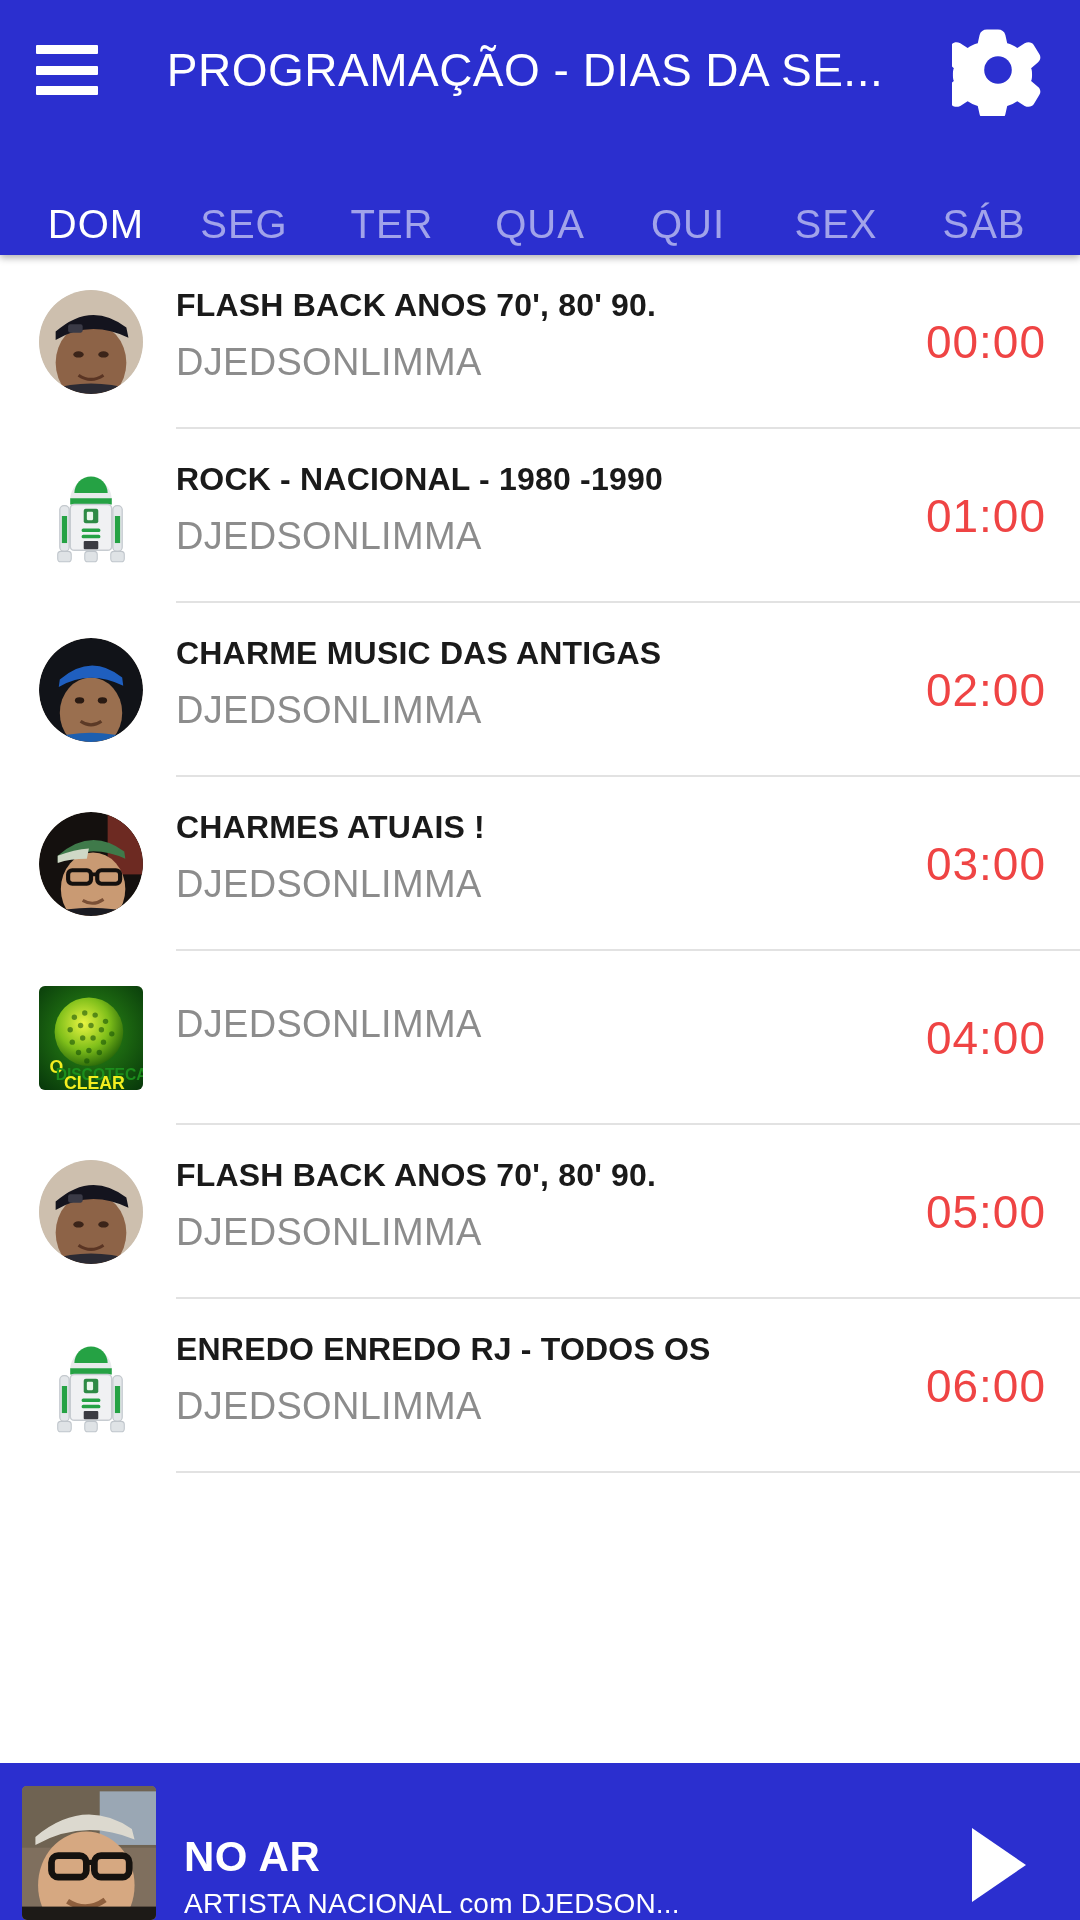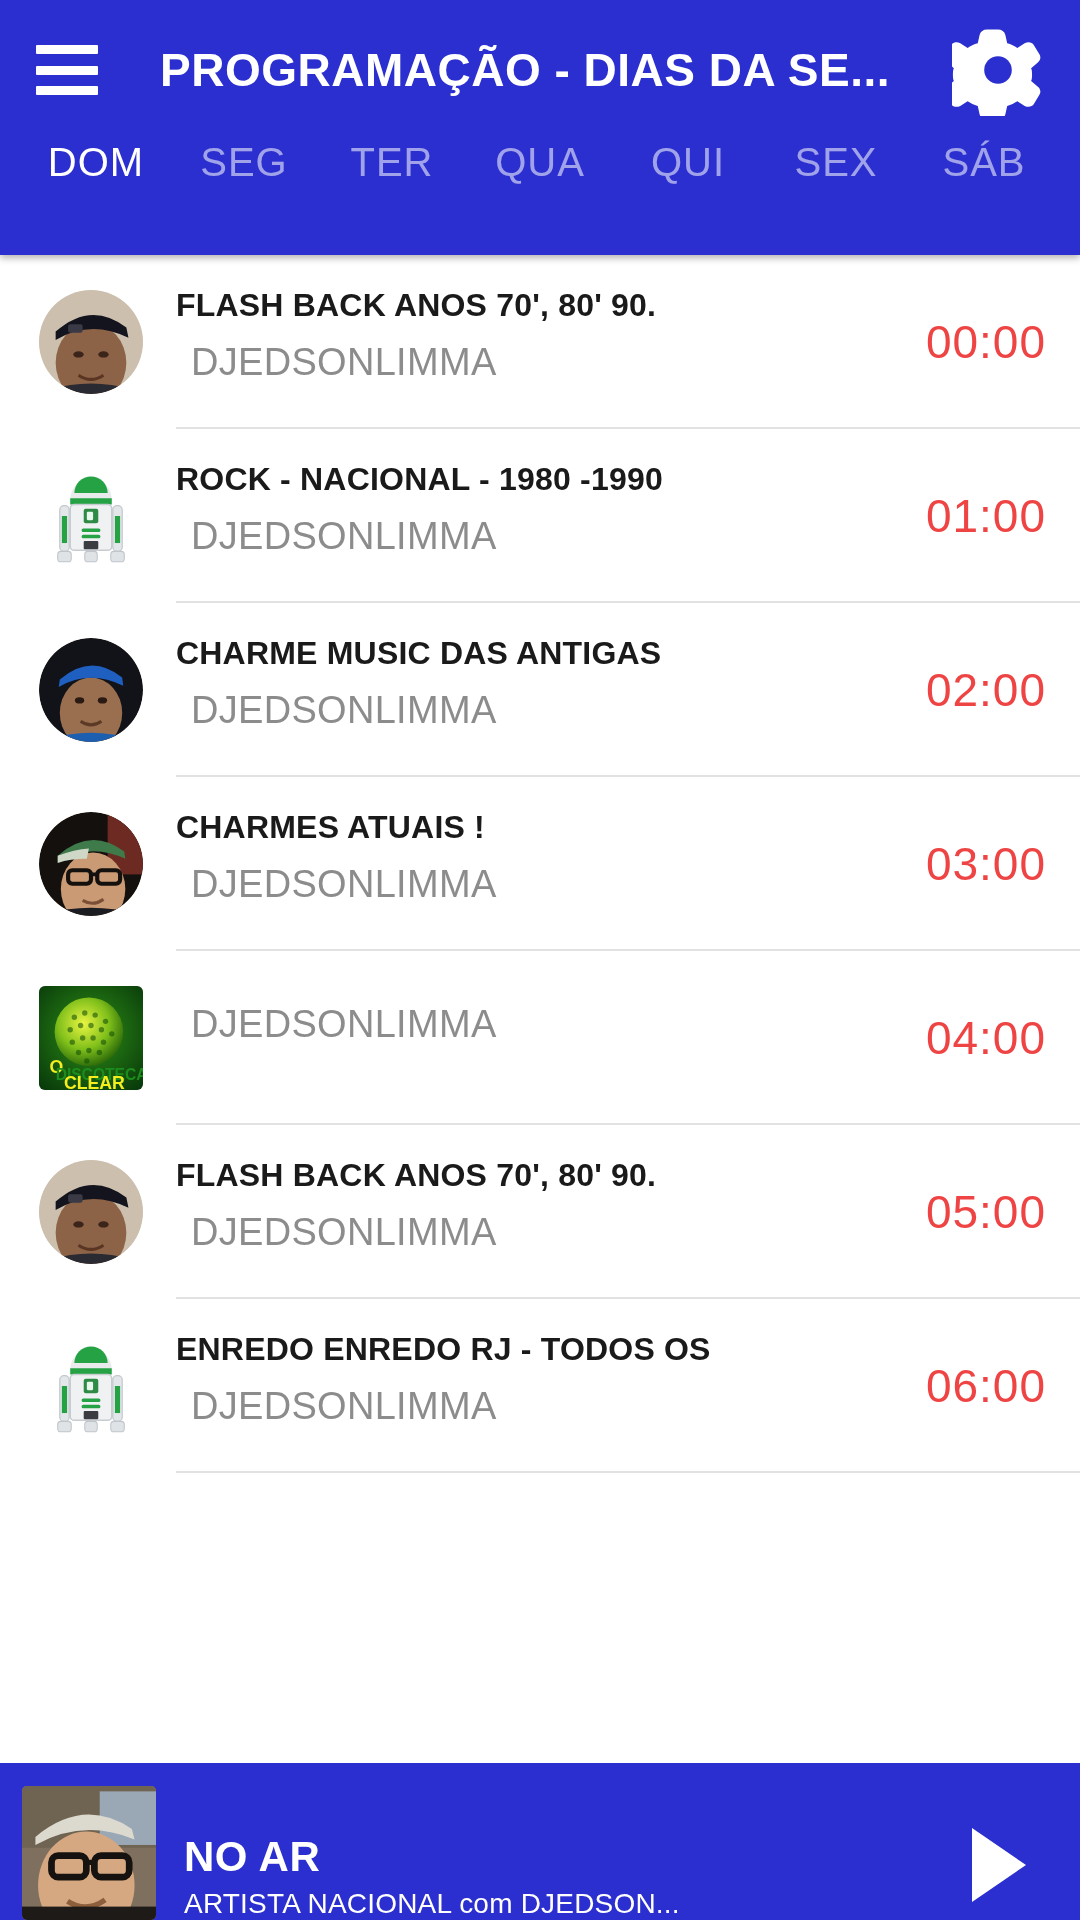--- a/index.html
+++ b/index.html
@@ -43,21 +43,21 @@
     display: block;
     height: 9px;
     width: 100%;
     background: #ffffff;
     border-radius: 1px;
   }
   .appbar-title {
     flex: 1 1 auto;
     color: #ffffff;
     font-size: 46px;
-    font-weight: 700;
+    font-weight: 400;
     letter-spacing: 0.5px;
     text-align: center;
     white-space: nowrap;
     overflow: hidden;
     padding: 0 20px;
     box-sizing: border-box;
   }
   .gear-icon {
     flex: 0 0 auto;
     width: 92px;
@@ -66,21 +66,21 @@
     align-items: center;
     justify-content: center;
     cursor: pointer;
   }
   .gear-icon svg { display: block; }
 
   
   .tabs {
     height: 115px;
     display: flex;
-    align-items: flex-start;
+    align-items: flex-end;
     padding: 0 22px 8px 22px;
     box-sizing: border-box;
   }
   .tab {
     flex: 1 1 0;
     text-align: center;
     color: rgba(255,255,255,0.56);
     font-size: 40px;
     letter-spacing: 1px;
     white-space: nowrap;
@@ -147,21 +147,20 @@
     font-weight: 700;
     letter-spacing: 0.2px;
   }
   .row-sub {
     font-size: 38px;
     color: #8c8c8c;
     margin-top: 18px;
     white-space: nowrap;
     overflow: hidden;
     letter-spacing: 0.3px;
-    margin-left: 15px;
   }
   .row-time {
     position: absolute;
     right: 34px;
     top: 50%;
     transform: translateY(-50%);
     font-size: 46px;
     color: #ef4444;
     letter-spacing: 1px;
     z-index: 2;

